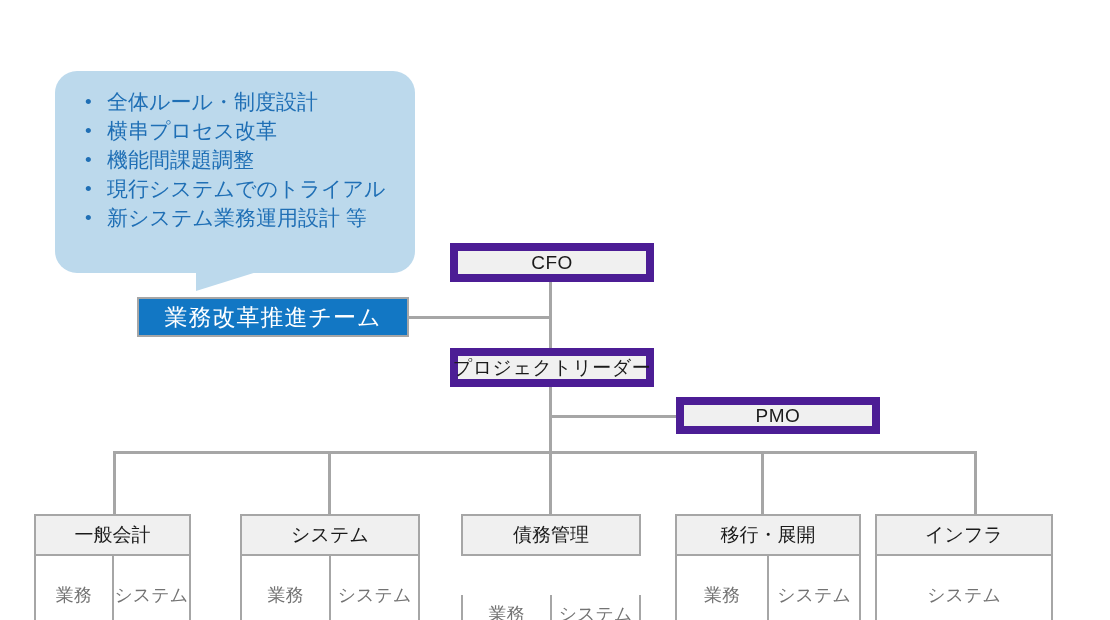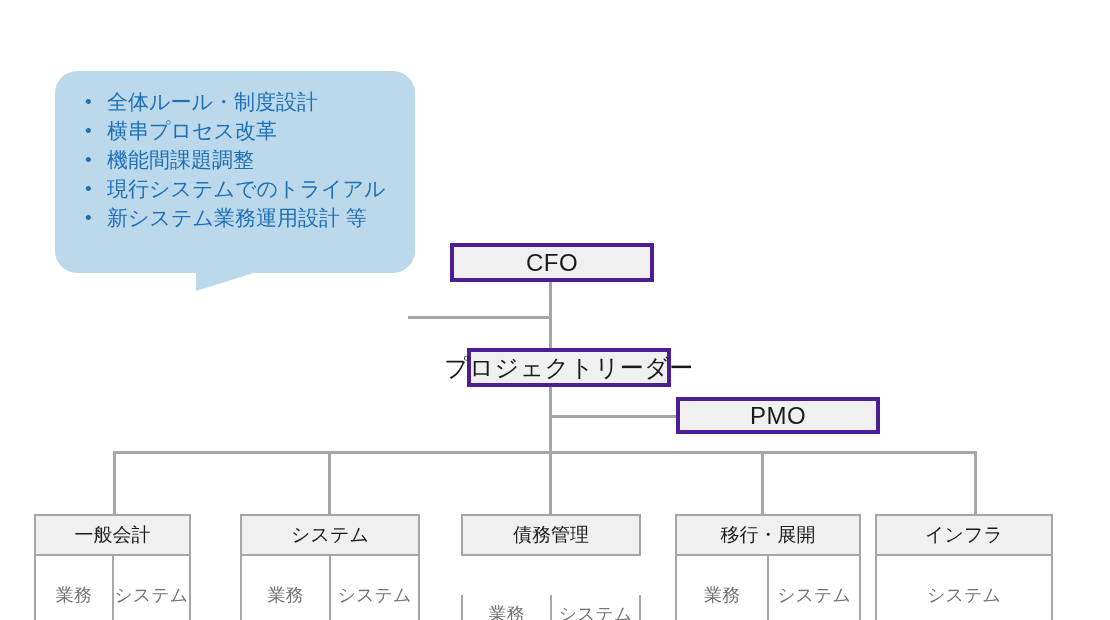--- a/index.html
+++ b/index.html
@@ -20,27 +20,27 @@
   
   .line {
     position: absolute;
     background: #a6a6a6;
   }
 
   
   .node {
     position: absolute;
     box-sizing: border-box;
-    border: 4px solid #4c1d95;
+    border: 8px solid #4c1d95;
     background: #f0f0f0;
     display: flex;
     align-items: center;
     justify-content: center;
     color: #1a1a1a;
-    font-size: 24px;
+    font-size: 19px;
     letter-spacing: .5px;
     white-space: nowrap;
   }
 
   
   .team-node {
     position: absolute;
     box-sizing: border-box;
     border: 2px solid #a6a6a6;
     background: #1277c4;
@@ -165,22 +165,23 @@
   <div class="line" style="left:113px; top:404px; width:864px; height:3px;"></div>
 
   <div class="line" style="left:113px; top:404px; width:3px; height:64px;"></div>
   <div class="line" style="left:328px; top:404px; width:3px; height:64px;"></div>
   <div class="line" style="left:549px; top:404px; width:3px; height:64px;"></div>
   <div class="line" style="left:761px; top:404px; width:3px; height:64px;"></div>
   <div class="line" style="left:974px; top:404px; width:3px; height:64px;"></div>
 
   <div class="node" style="left:450px; top:196px; width:204px; height:39px;">CFO</div>
 
-
-  <div class="node" style="left:467px; top:301px; width:204px; height:39px;">プロジェクトリーダー</div>
+  <div class="team-node" style="left:137px; top:250px; width:272px; height:40px;">業務改革推進チーム</div>
+
+  <div class="node" style="left:450px; top:301px; width:204px; height:39px;">プロジェクトリーダー</div>
 
   <div class="node" style="left:676px; top:350px; width:204px; height:37px;">PMO</div>
 
   <div class="dept" style="left:34px; top:467px; width:157px; height:121px;">
     <div class="dept-head">一般会計</div>
     <div class="dept-body">
       <div class="dept-cell">業務</div>
       <div class="dept-cell">システム</div>
     </div>
   </div>

